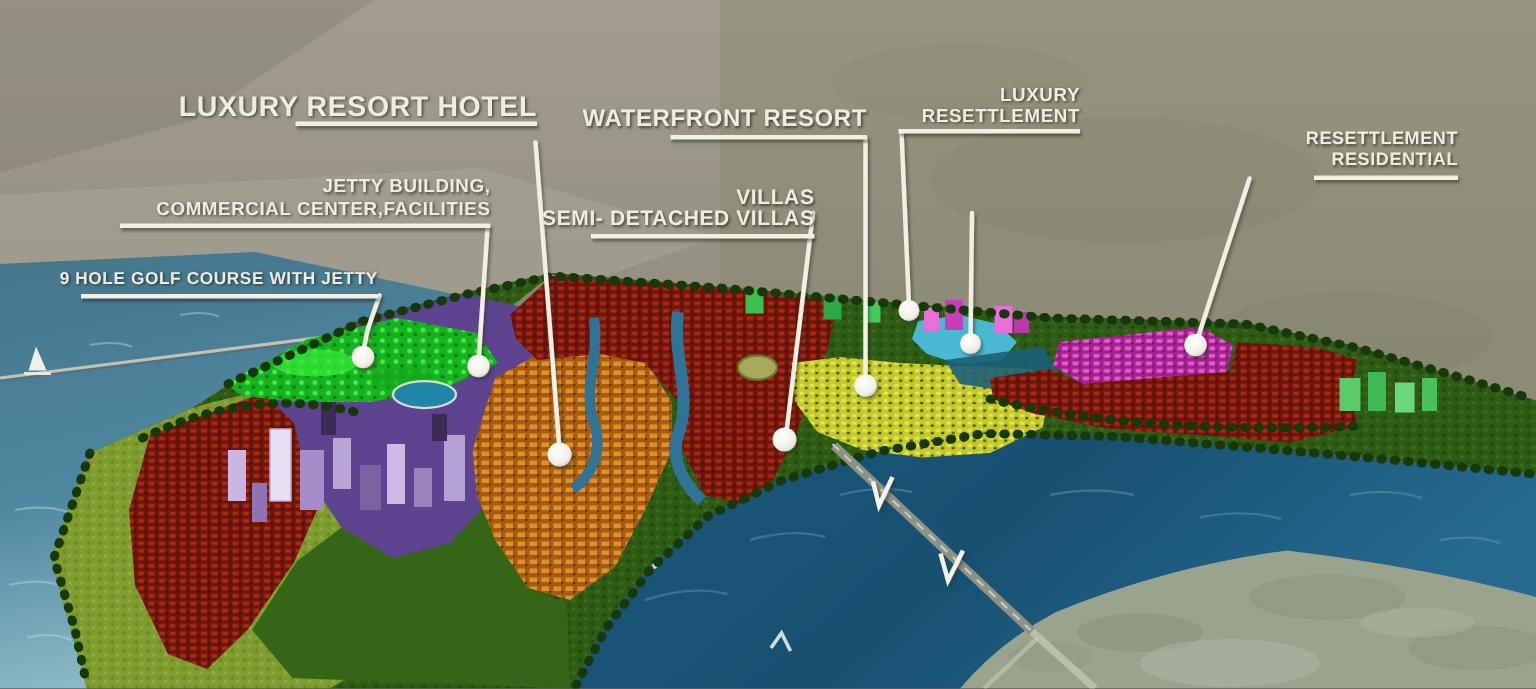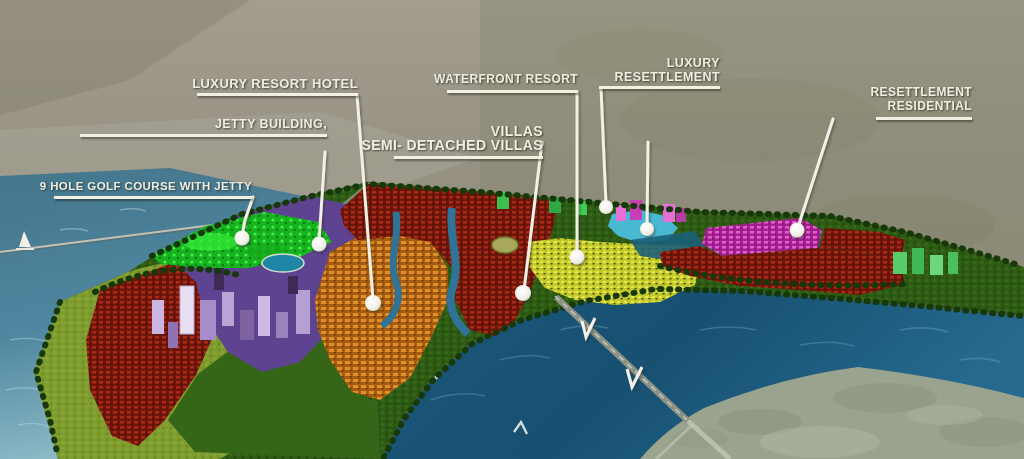--- a/index.html
+++ b/index.html
@@ -12,23 +12,23 @@
     position:absolute;display:flex;flex-direction:column;align-items:flex-end;
     color:#efece0;font-weight:bold;white-space:nowrap;
     text-shadow:1px 1px 2px rgba(20,25,15,.65);
     letter-spacing:.4px;line-height:14px;z-index:5;
   }
   .label .u{height:2.5px;background:#f2efe3;box-shadow:1px 2px 2px rgba(25,25,15,.45);}
   .lab-golf{left:54px;top:179px;width:198px;font-size:11.5px;align-items:flex-end;}
   .lab-golf .u{width:198px;margin-top:3px;}
   .lab-office{left:80px;top:117px;width:247px;font-size:12.5px;line-height:15px;}
   .lab-office .u{width:247px;margin-top:2px;}
-  .lab-hotel{left:197px;top:76px;width:161px;font-size:13px;line-height:15px;}
+  .lab-hotel{left:197px;top:64px;width:161px;font-size:19px;line-height:15px;}
   .lab-hotel .u{width:161px;margin-top:2px;}
-  .lab-waterfront{left:447px;top:72px;width:131px;font-size:12px;line-height:15px;}
+  .lab-waterfront{left:447px;top:72px;width:131px;font-size:16px;line-height:15px;}
   .lab-waterfront .u{width:131px;margin-top:3px;}
   .lab-villas{left:394px;top:124px;width:149px;font-size:14px;}
   .lab-villas .u{width:149px;margin-top:4px;}
   .lab-condo{left:599px;top:56px;width:121px;font-size:12.5px;}
   .lab-condo .u{width:121px;margin-top:2px;}
   .lab-health{left:608px;top:109px;width:202px;font-size:11.5px;}
   .lab-health .u{width:126px;margin-top:3px;}
   .lab-resettle{left:858px;top:85px;width:114px;font-size:12px;}
   .lab-resettle .u{width:96px;margin-top:4px;}
 </style>
@@ -248,20 +248,21 @@
   </g>
 </svg>
 
 <div class="label lab-golf">
   <span>9 HOLE GOLF COURSE WITH JETTY</span>
   <div class="u"></div>
 </div>
 
 <div class="label lab-office">
   <span>JETTY BUILDING,</span>
+  <span>COMMERCIAL CENTER,FACILITIES</span>
   <div class="u"></div>
 </div>
 
 <div class="label lab-hotel">
   <span>LUXURY RESORT HOTEL</span>
   <div class="u"></div>
 </div>
 
 <div class="label lab-waterfront">
   <span>WATERFRONT RESORT</span>

